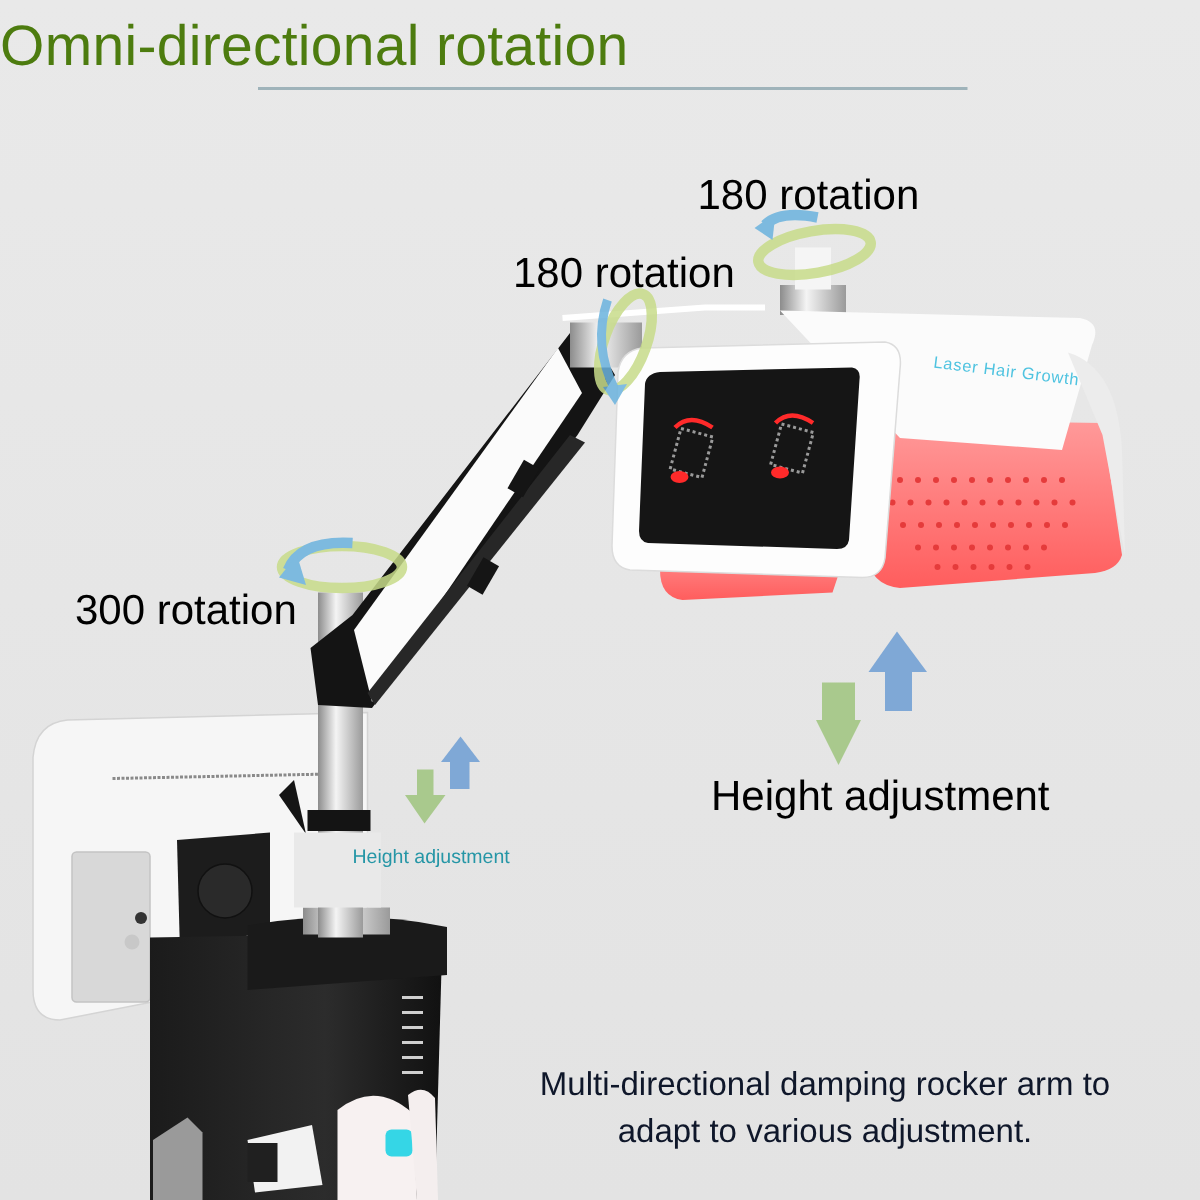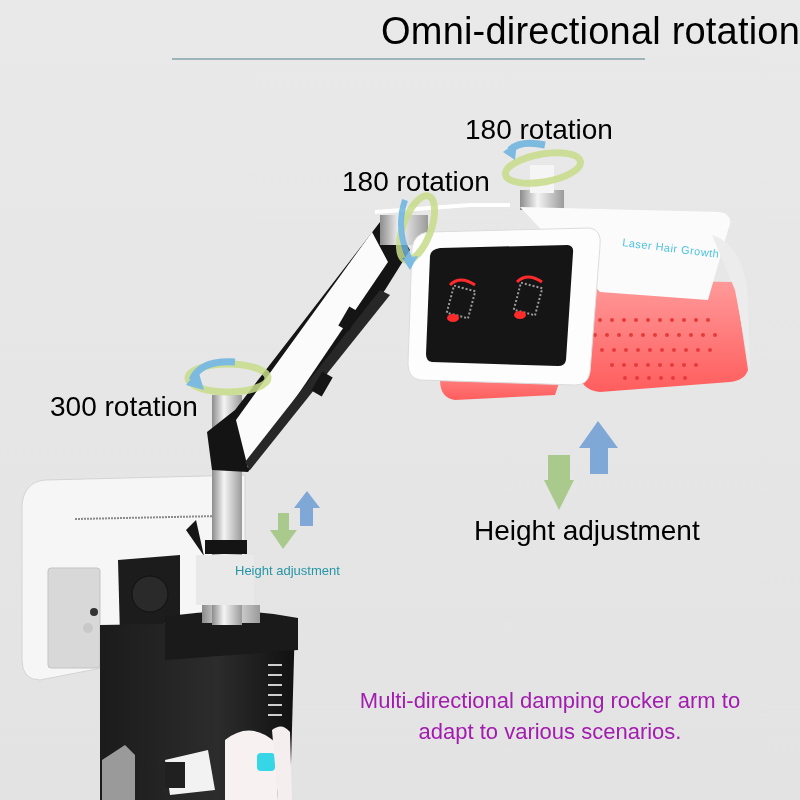--- a/index.html
+++ b/index.html
@@ -1,24 +1,24 @@
 <!DOCTYPE html>
 <html><head>
 <meta charset="utf-8">
 <style>
   html, body { margin: 0; padding: 0; }
   body { width: 800px; height: 800px; overflow: hidden; position: relative;
          background: linear-gradient(180deg, #e9e9e9 0%, #e6e6e6 50%, #e3e3e3 100%);
          font-family: "Liberation Sans", sans-serif; }
   .abs { position: absolute; }
-  .title { left: 0; width: 800px; top: 10px; text-align: right; font-size: 38px; color: #000000; letter-spacing: 0.2px; }
+  .title { left: 0; width: 800px; top: 10px; text-align: left; font-size: 38px; color: #4d7c0f; letter-spacing: 0.2px; }
   .title-rule { left: 172px; top: 58px; width: 473px; height: 2px; background: #9fb3ba; }
   .lbl { font-size: 28px; color: #000000; white-space: nowrap; }
   .small-lbl { font-size: 13px; color: #2596a6; white-space: nowrap; }
-  .caption { left: 300px; width: 500px; top: 685px; text-align: center; font-size: 22px; line-height: 31px; color: #a21caf; }
+  .caption { left: 300px; width: 500px; top: 707px; text-align: center; font-size: 22px; line-height: 31px; color: #0f172a; }
   svg { position: absolute; left: 0; top: 0; }
 </style>
 </head>
 <body>
 
 <svg width="800" height="800" viewBox="0 0 800 800">
   <defs>
     <linearGradient id="redPad" x1="0" y1="0" x2="0" y2="1">
       <stop offset="0" stop-color="#ff9a9a"></stop>
       <stop offset="1" stop-color="#ff5d5d"></stop>
@@ -207,14 +207,14 @@
 <div class="abs lbl" style="left:342px; top:166px;">180 rotation</div>
 <div class="abs lbl" style="left:50px; top:372px;margin-top:19px;">300 rotation</div>
 
 <div class="abs" style="left:622px; top:242px; font-size:11px; color:#4fc3e0; transform:rotate(7deg); letter-spacing:0.5px; white-space:nowrap;">Laser Hair Growth</div>
 
 <div class="abs small-lbl" style="left:235px; top:563px;">Height adjustment</div>
 <div class="abs lbl" style="left:474px; top:515px;">Height adjustment</div>
 
 <div class="abs caption">
   <div>Multi-directional damping rocker arm to</div>
-  <div>adapt to various scenarios.</div>
+  <div>adapt to various adjustment.</div>
 </div>
 
 </body></html>

